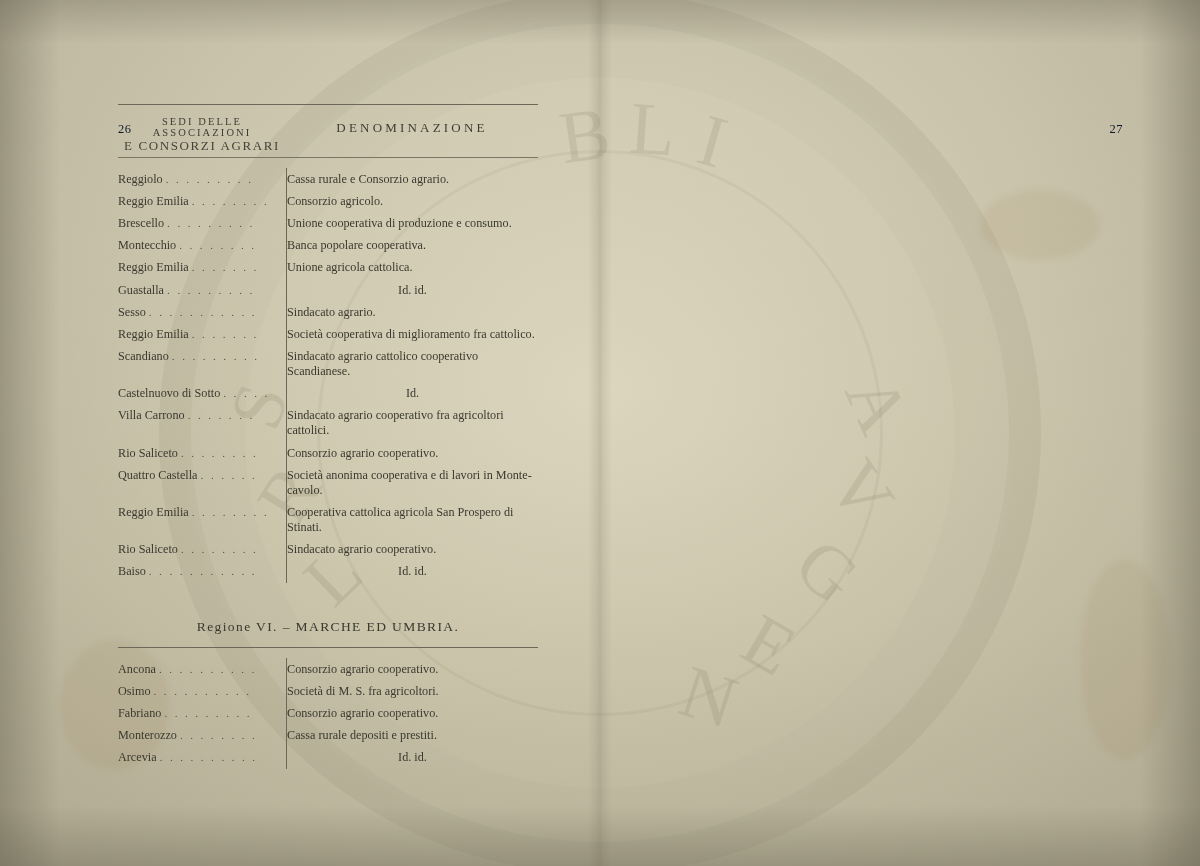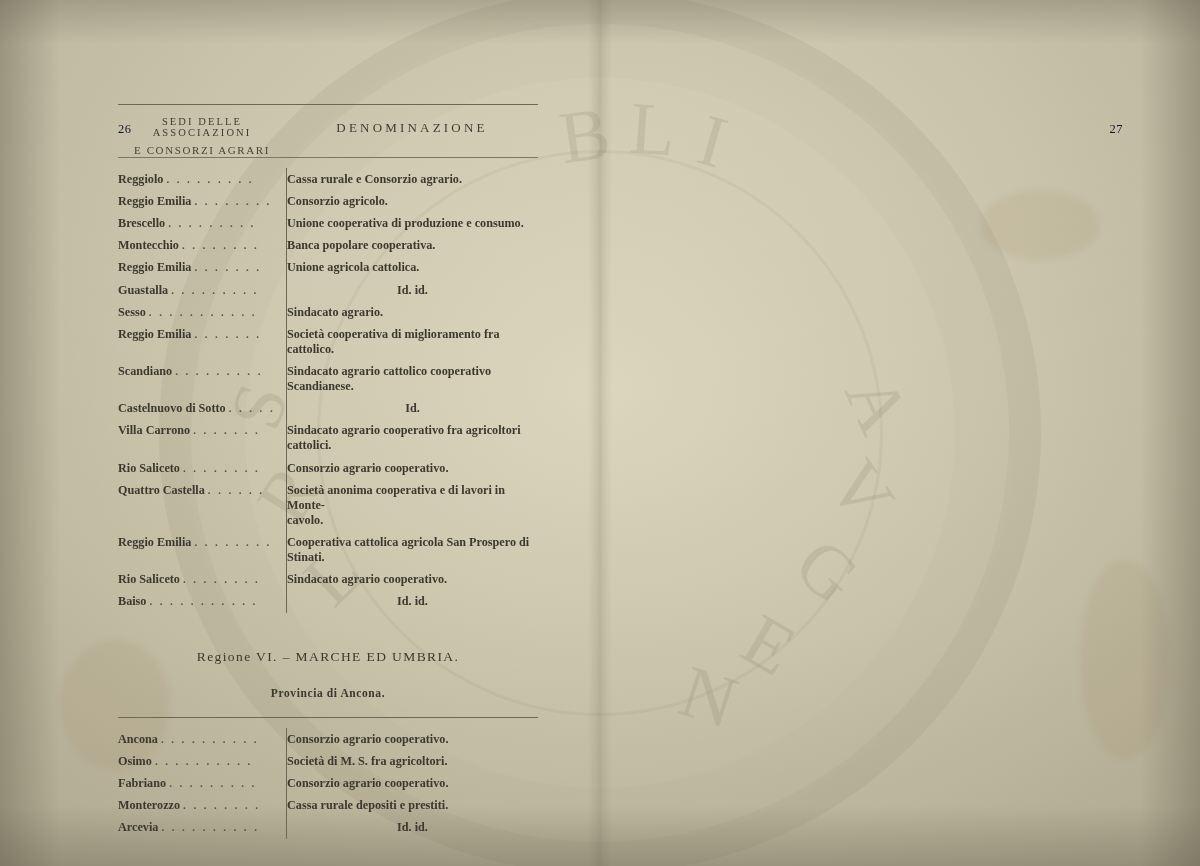--- a/index.html
+++ b/index.html
@@ -136,23 +136,22 @@
   }
   .head-title {
     font-size: 10.5px;
     letter-spacing: 2.1px;
     color: #3f3d33;
     font-variant: small-caps;
     text-transform: uppercase;
     font-family: Liberation Serif, serif;
   }
   .head-sub {
-    font-size: 11px;
+    font-size: 13px;
     letter-spacing: 1.6px;
-    margin-top: 6px;
     color: #46443a;
     text-transform: uppercase;
   }
   .head-denom {
     font-size: 13px;
     letter-spacing: 3.2px;
     color: #3f3d33;
     text-transform: uppercase;
   }
 
@@ -161,21 +160,20 @@
     border-collapse: collapse;
     width: 100%;
     margin-top: 10px;
   }
   table.rows td {
     font-size: 12.2px;
     line-height: 15px;
     padding: 3.6px 0;
     vertical-align: top;
     color: #3b392f;
-    font-weight: bold;
   }
   td.c-place {
     width: 168px;
     padding-right: 10px;
     white-space: nowrap;
     position: relative;
   }
   td.c-name {
     padding-left: 12px;
     border-left: 1px solid #6c6757;
@@ -330,21 +328,20 @@
             <td class="c-name">Sindacato agrario cooperativo.</td>
           </tr>
           <tr>
             <td class="c-place"><span>Baiso</span> <span class="leaders">. . . . . . . . . . .</span></td>
             <td class="c-name center-id">Id.            id.</td>
           </tr>
         </tbody>
       </table>
 
       <div class="section-title">Regione VI. – MARCHE ED UMBRIA.</div>
-      <div class="prov-title">Provincia di Ancona.</div>
 
       <div style="height:12px"></div>
       <div class="blockrule"></div>
 
       <table class="rows">
         <tbody>
           <tr>
             <td class="c-place"><span>Ancona</span> <span class="leaders">. . . . . . . . . .</span></td>
             <td class="c-name">Consorzio agrario cooperativo.</td>
           </tr>

